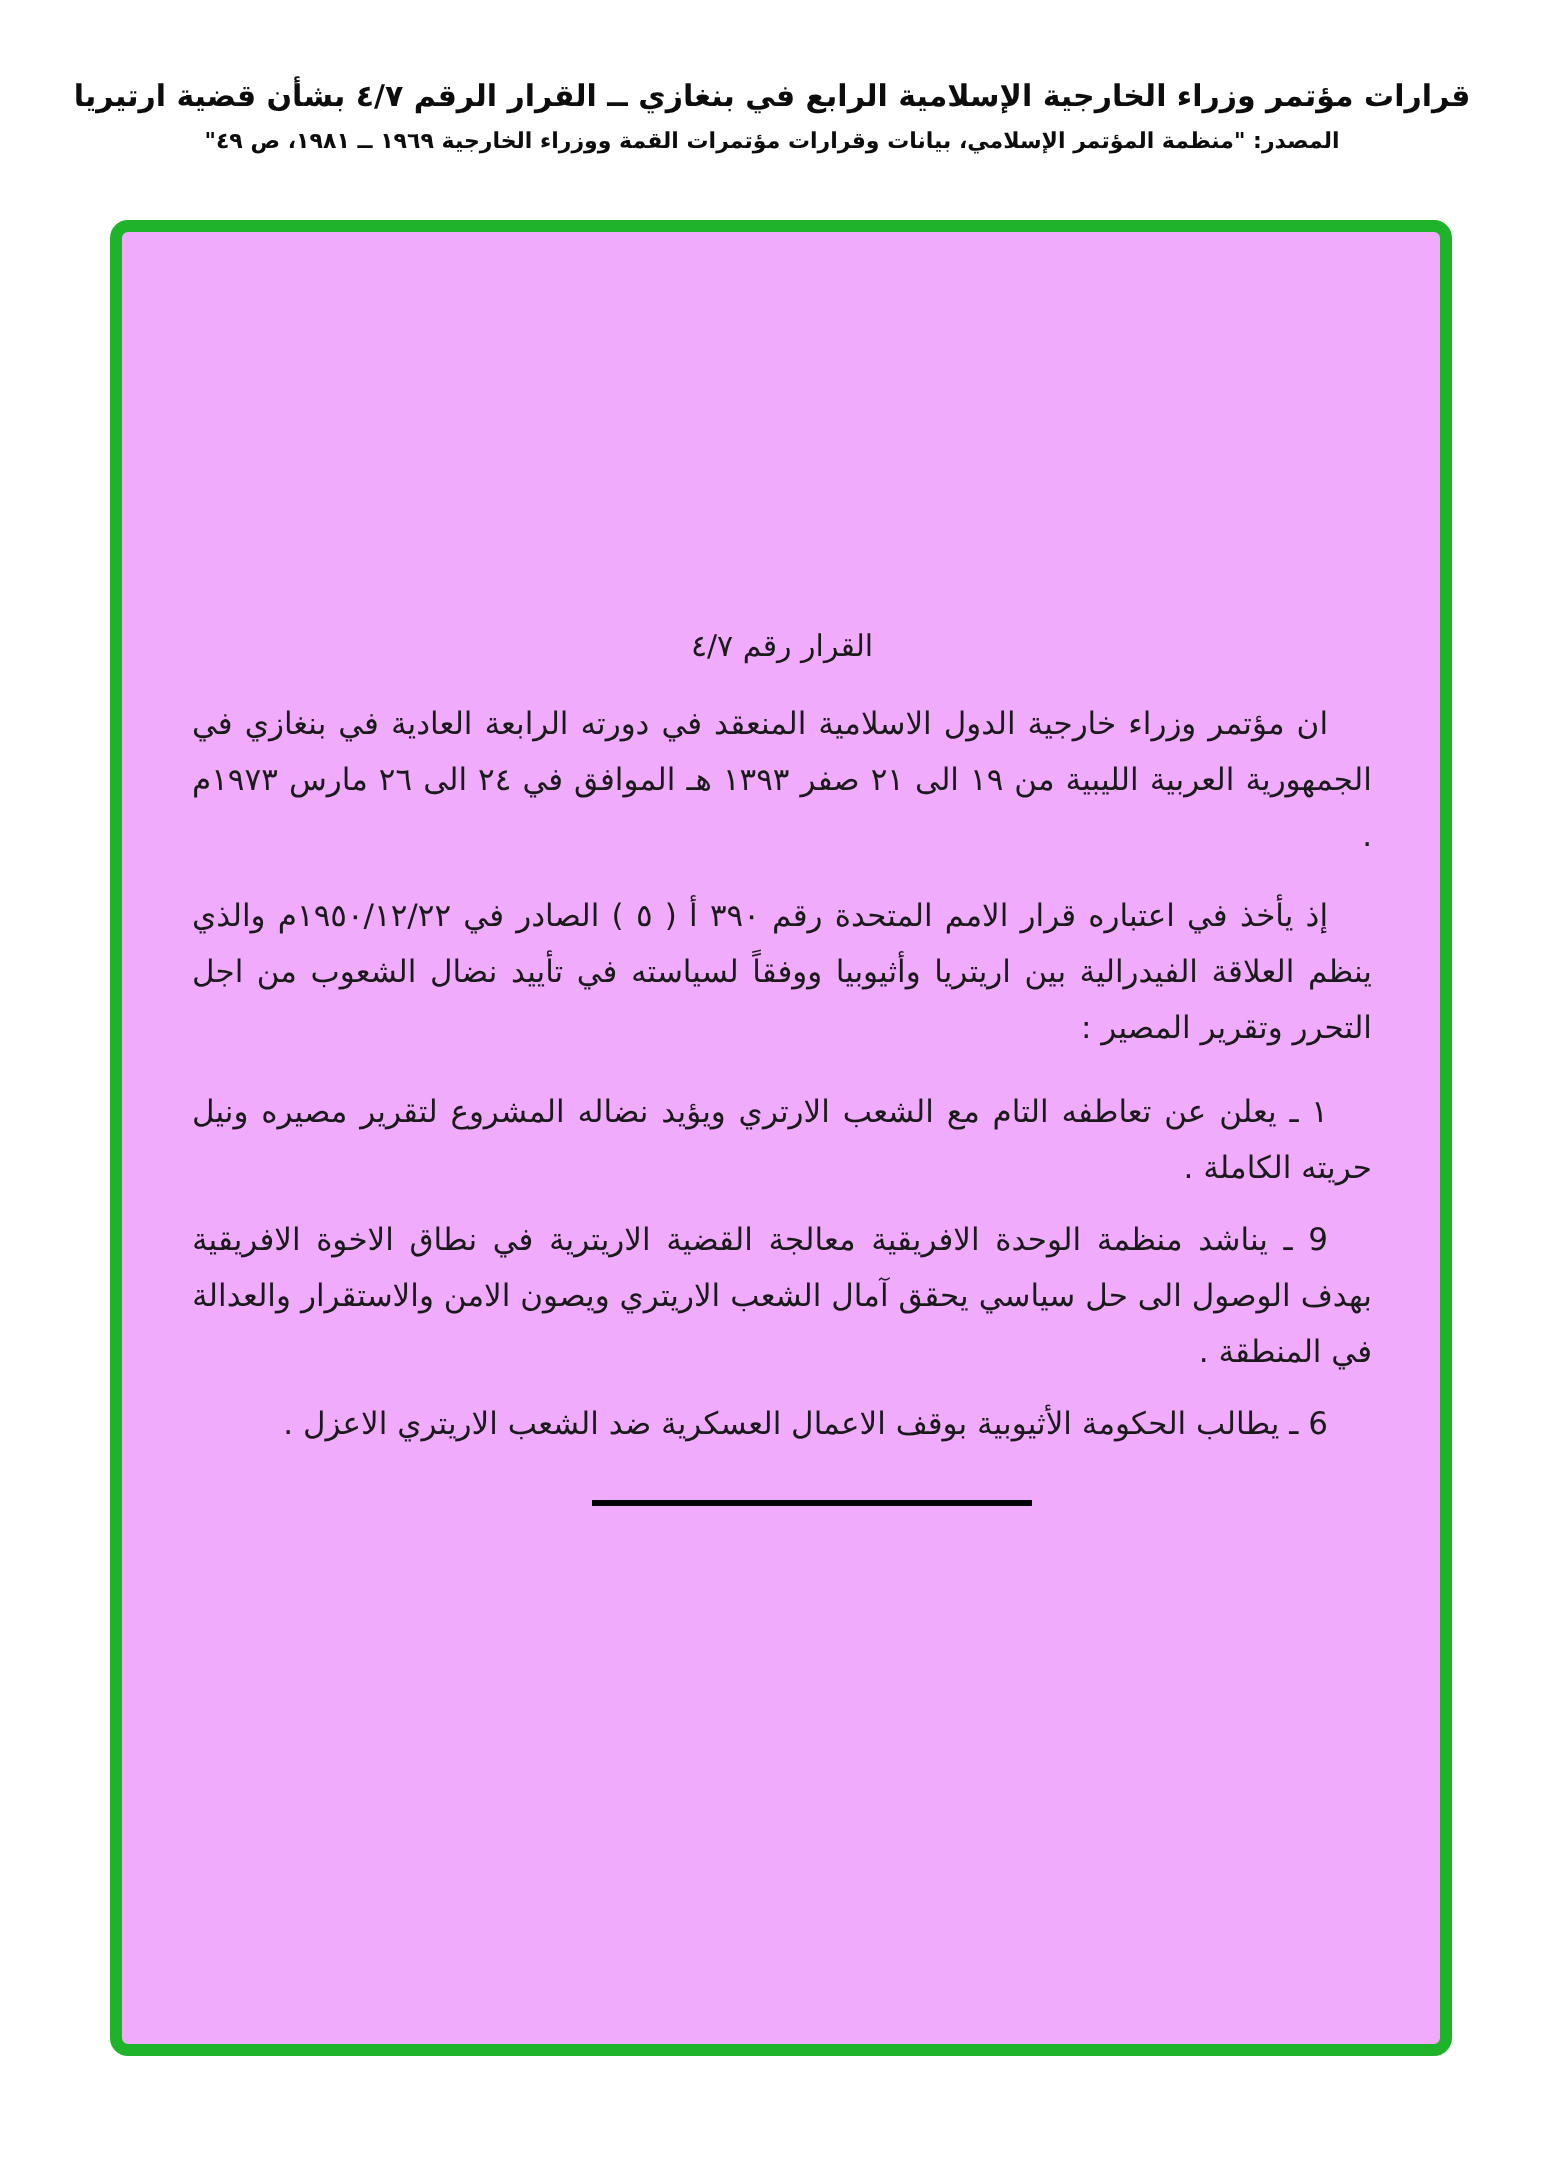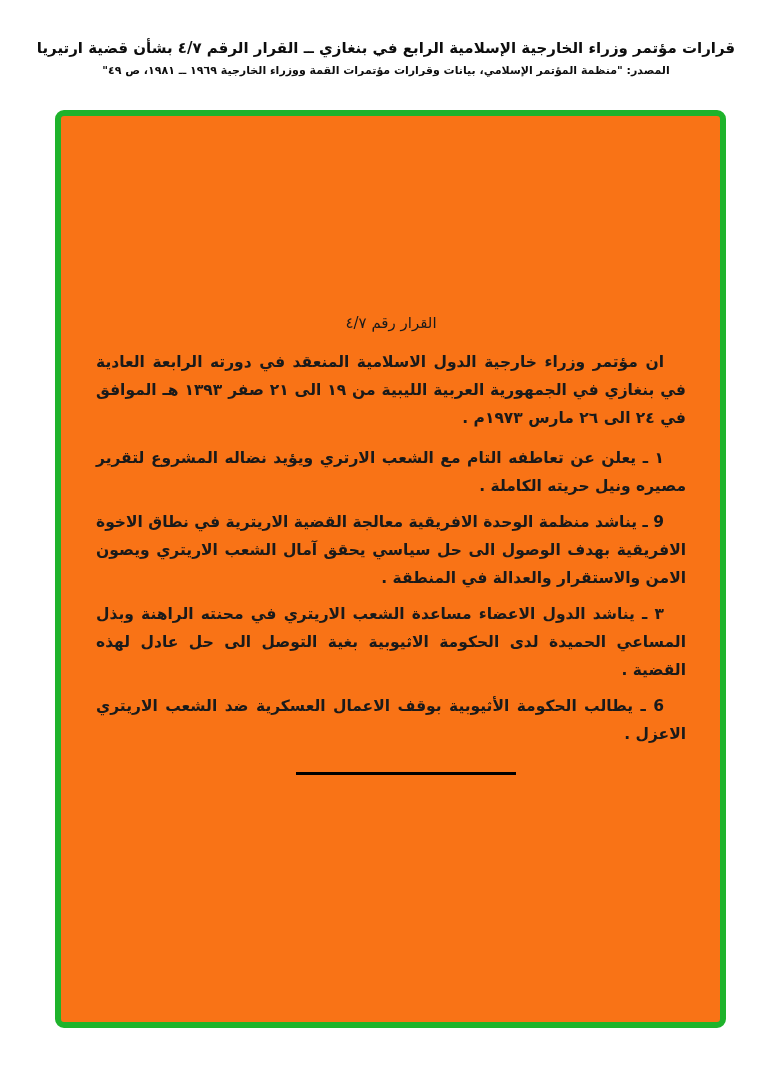--- a/index.html
+++ b/index.html
@@ -33,21 +33,21 @@
     font-weight: bold;
     margin-top: 4px;
     white-space: nowrap;
   }
   .frame {
     position: absolute;
     left: 55px; top: 110px;
     width: 671px; height: 918px;
     border: 6px solid #1eb32b;
     border-radius: 9px;
-    background: #f97316;
+    background: #f0abfc;
   }
   .content {
     position: absolute;
     top: 0; right: 34px; left: 35px;
     padding-top: 194px;
     font-size: 15.5px;
   }
   .res-num {
     text-align: center;
     font-size: 15px;
@@ -59,21 +59,20 @@
     font-size: 15px;
     font-weight: bold;
     line-height: 26px;
     margin: 0 0 10px 0;
   }
   .para {
     margin: 0 0 12px 0;
     line-height: 28px;
     text-align: justify;
     text-indent: 22px;
-    font-weight: bold;
   }
   .para.p2 { margin-bottom: 14px; }
   .para.item { margin-bottom: 8px; }
   .divider {
     width: 220px; height: 3px;
     background: #000000;
     margin: 24px 170px 0 0;
   }
 </style>
 </head>
@@ -87,26 +86,26 @@
   </div>
 
   <div class="frame" style="border-color: rgb(30, 179, 43);">
     <div class="content">
 
       <div class="res-num">القرار رقم ٤/٧</div>
 
 
       <p class="para p1">ان مؤتمر وزراء خارجية الدول الاسلامية المنعقد في دورته الرابعة العادية في بنغازي في الجمهورية العربية الليبية من ١٩ الى ٢١ صفر ١٣٩٣ هـ الموافق في ٢٤ الى ٢٦ مارس ١٩٧٣م .</p>
 
+      <p class="para p2">إذ يأخذ في اعتباره قرار الامم المتحدة رقم ٣٩٠ أ ( ٥ ) الصادر في ١٩٥٠/١٢/٢٢م والذي ينظم العلاقة الفيدرالية بين اريتريا وأثيوبيا ووفقاً لسياسته في تأييد نضال الشعوب من اجل التحرر وتقرير المصير :</p>
 
       <p class="para item">١ ـ يعلن عن تعاطفه التام مع الشعب الارتري ويؤيد نضاله المشروع لتقرير مصيره ونيل حريته الكاملة .</p>
 
       <p class="para item">9 ـ يناشد منظمة الوحدة الافريقية معالجة القضية الاريترية في نطاق الاخوة الافريقية بهدف الوصول الى حل سياسي يحقق آمال الشعب الاريتري ويصون الامن والاستقرار والعدالة في المنطقة .</p>
 
-      <p class="para item">٣ ـ يناشد الدول الاعضاء مساعدة الشعب الاريتري في محنته الراهنة وبذل المساعي الحميدة لدى الحكومة الاثيوبية بغية التوصل الى حل عادل لهذه القضية .</p>
 
       <p class="para item">6 ـ يطالب الحكومة الأثيوبية بوقف الاعمال العسكرية ضد الشعب الاريتري الاعزل .</p>
 
       <div class="divider" style="background: rgb(0, 0, 0);"></div>
 
     </div>
   </div>
 
 </div>
 

